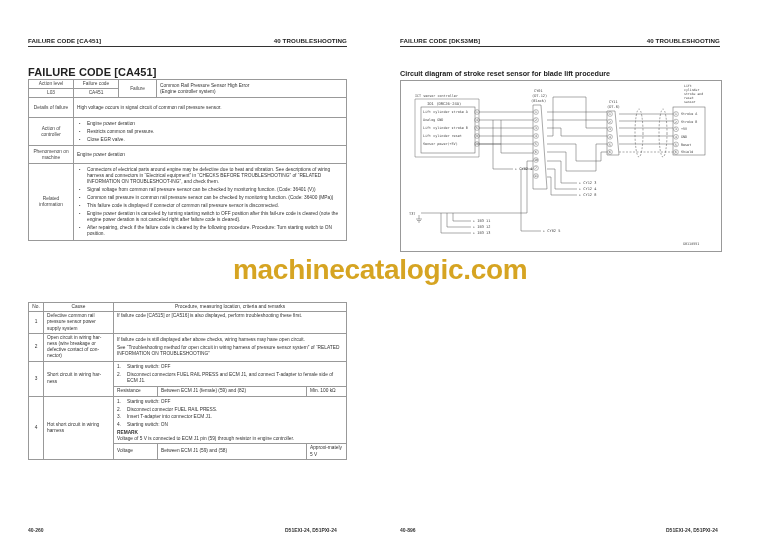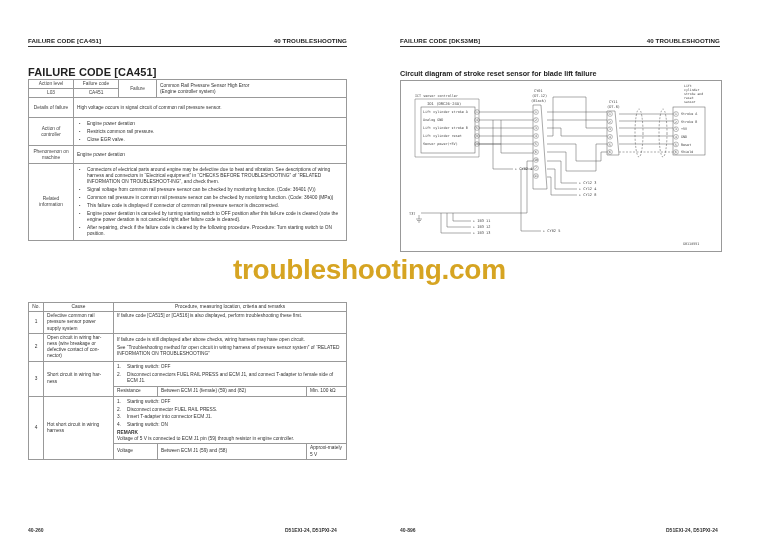--- a/index.html
+++ b/index.html
@@ -196,21 +196,21 @@
   <div class="footer" style="left:28px">40-260</div>
   <div class="footer" style="left:285px">D51EXI-24, D51PXI-24</div>
 </div>
 
 <div class="page page-right">
   <div class="run-header">
     <span class="lh">FAILURE CODE [DKS3MB]</span>
     <span class="rh">40 TROUBLESHOOTING</span>
   </div>
 
-  <div class="diagram-title">Circuit diagram of stroke reset sensor for blade lift failure</div>
+  <div class="diagram-title">Circuit diagram of stroke reset sensor for blade lift procedure</div>
 
   <div class="diagram-box">
     <svg width="320" height="170" viewBox="0 0 320 170" xmlns="http://www.w3.org/2000/svg" font-family="DejaVu Sans Mono, monospace" font-size="3.4" fill="#444" stroke="#444" stroke-width="0.5">
 
       <g fill="none">
         <path d="M14 18 H78 V76 H14 Z" stroke-dasharray="0" stroke="#666"></path>
         <rect x="20" y="26" width="54" height="46" stroke="#555"></rect>
       </g>
       <text x="14" y="16" stroke="none" id="t-ctrl">ICT sensor controller</text>
       <text x="26" y="24" stroke="none" font-size="3.8" id="t-ctrlconn">IO1 (DRC26-24A)</text>
@@ -354,13 +354,13 @@
       <text x="8" y="134" stroke="none" font-size="3.6" id="t-gnd">T37</text>
       <path d="M18 134 v4 M15 138 h6 M16 139.5 h4 M17 141 h2" fill="none" stroke="#555"></path>
       <text x="282" y="164" stroke="none" font-size="3.4" id="t-fig">G0118551</text>
     </svg>
   </div>
 
   <div class="footer" style="left:16px">40-896</div>
   <div class="footer" style="left:282px">D51EXI-24, D51PXI-24</div>
 </div>
 
-<div class="watermark">troubleshooting.com</div>
+<div class="watermark">machinecatalogic.com</div>
 
 </body></html>

